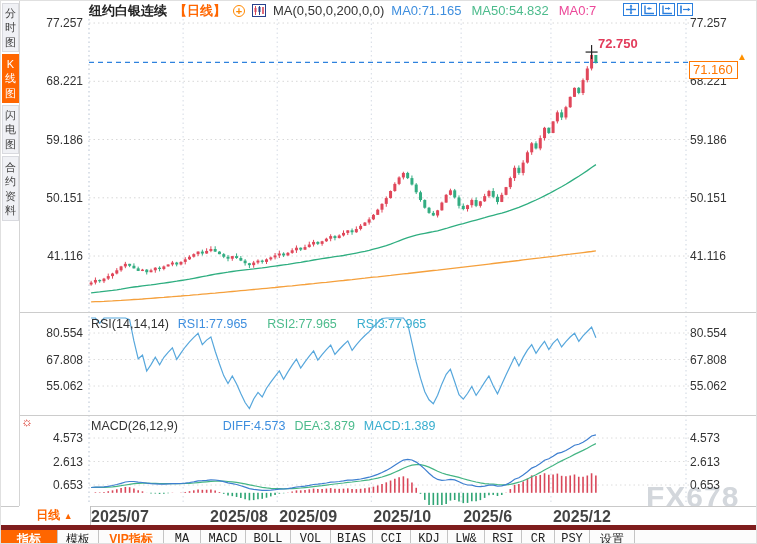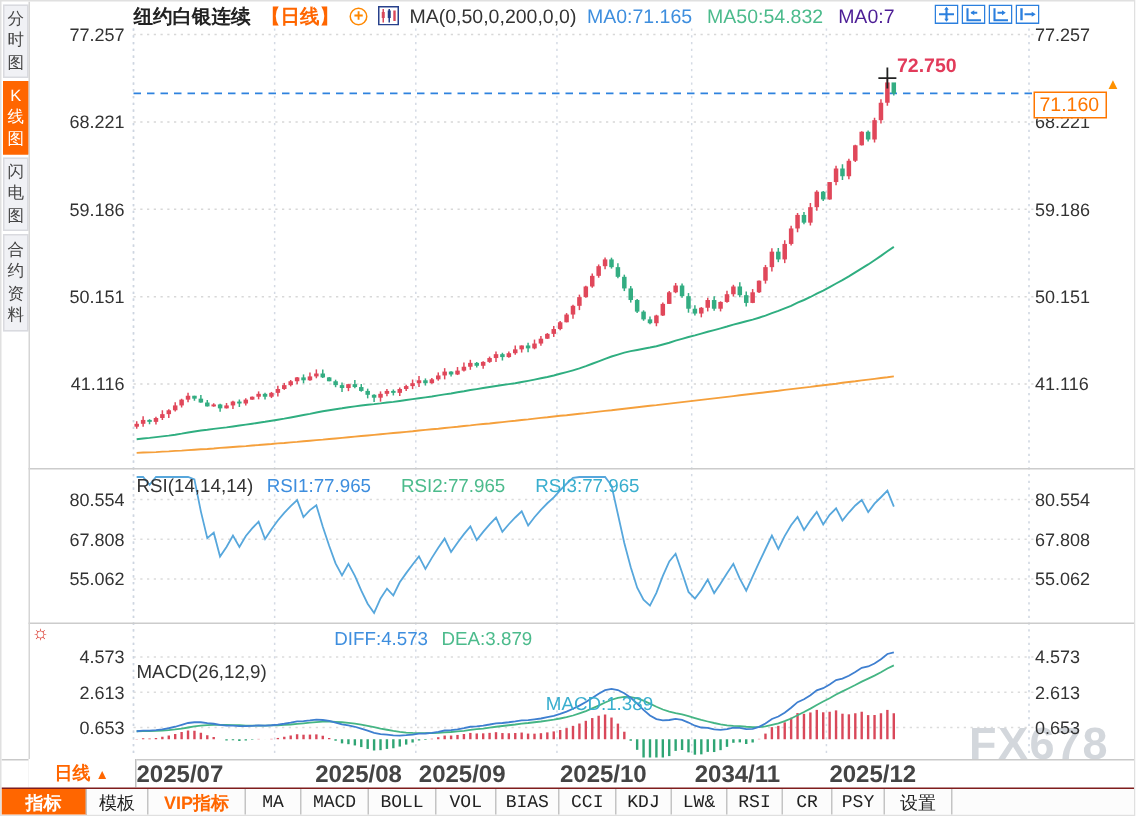--- a/index.html
+++ b/index.html
@@ -59,21 +59,21 @@
   .date-row-divider { position:absolute; left:0; width:757px; height:0; border-top:1px solid #c9c9c9; z-index:2; }
   .v-divider { position:absolute; top:0; left:18px; height:524px; width:0; border-left:1px solid #d5d5d5; z-index:2; }
   .period-box {
     position:absolute; left:18px; top:505px; width:72px; height:19px;
     border-right:1px solid #c0c0c0; color:#ff6600; font-weight:bold; font-size:12px;
     text-align:center; line-height:19px; z-index:3; background:#fff; cursor:pointer;
   }
   .month-label { position:absolute; top:507px; font-size:16px; font-weight:bold; color:#444; z-index:3; }
   .bottom-toolbar {
     position:absolute; left:0; top:524px; width:757px; height:20px;
-    display:flex; border-top:1px solid #7f1d1d; background:#fcfcfc; z-index:3;justify-content:flex-end;
+    display:flex; border-top:5px solid #7f1d1d; background:#fcfcfc; z-index:3;justify-content:flex-end;
   }
   .bt-item {
     height:19px; line-height:19px; text-align:center; font-size:12px; color:#222;
     border-right:1px solid #c4c4c4; cursor:pointer; overflow:hidden; white-space:nowrap;
   }
   .bt-item.mono { font-family:"Liberation Mono","DejaVu Sans Mono",monospace; }
   .bt-item.active { background:#ff6600; color:#fff; font-weight:bold; }
   .bt-item.vip { color:#ff6600; font-weight:bold; }
   .bt-filler { flex:1; border-right:none; }
   .watermark {
@@ -511,21 +511,21 @@
         <rect x="2.5" y="4" width="2" height="4" fill="#d9485a"></rect>
         <line x1="7.5" y1="2" x2="7.5" y2="11" stroke="#27408b" stroke-width="1"></line>
         <rect x="6.5" y="3" width="2" height="5" fill="#27408b"></rect>
         <line x1="11" y1="3" x2="11" y2="10" stroke="#d9485a" stroke-width="1.6"></line>
       </svg>
     </span>
     <span class="hd-formula">MA(0,50,0,200,0,0)</span>
     <span id="ma-values" style="display:flex;gap:10px;">
         <span style="color: rgb(62, 142, 222);">MA0:71.165</span>
         <span style="color: rgb(76, 187, 140);">MA50:54.832</span>
-        <span style="color: #4c1d95;">MA0:7</span>
+        <span style="color: #ec4899;">MA0:7</span>
       </span>
   </div>
 
   <div class="win-icons">
     <span class="wicon">
       <svg width="16" height="13" viewBox="0 0 16 13">
           <rect x="0.5" y="0.5" width="15" height="12" fill="#fff" stroke="#2b7fde"></rect>
           <line x1="8" y1="2.5" x2="8" y2="10.5" stroke="#2b7fde" stroke-width="1.4"></line>
           <line x1="3" y1="6.5" x2="13" y2="6.5" stroke="#2b7fde" stroke-width="1.4"></line>
           <path d="M8 1.5l-1.5 2h3z" fill="#2b7fde"></path>
@@ -564,21 +564,21 @@
         <span style="color: rgb(62, 142, 222);">RSI1:77.965</span>
         <span style="color: rgb(76, 187, 140);">RSI2:77.965</span>
         <span style="color: rgb(57, 174, 206);">RSI3:77.965</span>
       </span>
   </div>
   <div class="pane-header" style="top:418px;">
     <span class="ph-title">MACD(26,12,9)</span>
     <span id="macd-values" style="display:flex;gap:9px;padding-left:36px;">
         <span style="color: rgb(62, 142, 222);">DIFF:4.573</span>
         <span style="color: rgb(76, 187, 140);">DEA:3.879</span>
-        <span style="color: rgb(57, 174, 206); margin-top: 43px;">MACD:1.389</span>
+        <span style="color: rgb(57, 174, 206);">MACD:1.389</span>
       </span>
   </div>
   <span class="macd-sun-icon">☼</span>
 
   <div class="peak-label" style="left: 597px; top: 35px; color: rgb(226, 59, 90);">72.750</div>
   <div class="cur-price-box">71.160</div>
   <div class="cur-price-marker">▲</div>
 
   <div id="axis-labels">
       <div class="axis-label la" style="top: 15px;">77.257</div>
@@ -609,21 +609,21 @@
   <div class="date-row-divider" style="top:505px;"></div>
   <div class="period-box">
     <span>日线</span>
     <span style="font-size:9px;">▲</span>
   </div>
   <div id="month-labels">
       <div class="month-label" style="left: 90px;">2025/07</div>
       <div class="month-label" style="left: 184.101px; margin-left: 25px;">2025/08</div>
       <div class="month-label" style="left: 278.202px;">2025/09</div>
       <div class="month-label" style="left: 372.303px;">2025/10</div>
-      <div class="month-label" style="left: 462.126px;">2034/11</div>
+      <div class="month-label" style="left: 462.126px;">2025/6</div>
       <div class="month-label" style="left: 551.95px;">2025/12</div>
     </div>
 
   <div class="bottom-toolbar" id="bottom-toolbar">
       <div class="bt-item active" style="width: 57px;">指标</div>
       <div class="bt-item" style="width: 41px;">模板</div>
       <div class="bt-item vip" style="width: 65px;">VIP指标</div>
       <div class="bt-item mono" style="width: 37px;">MA</div>
       <div class="bt-item mono" style="width: 45px;">MACD</div>
       <div class="bt-item mono" style="width: 45px;">BOLL</div>

